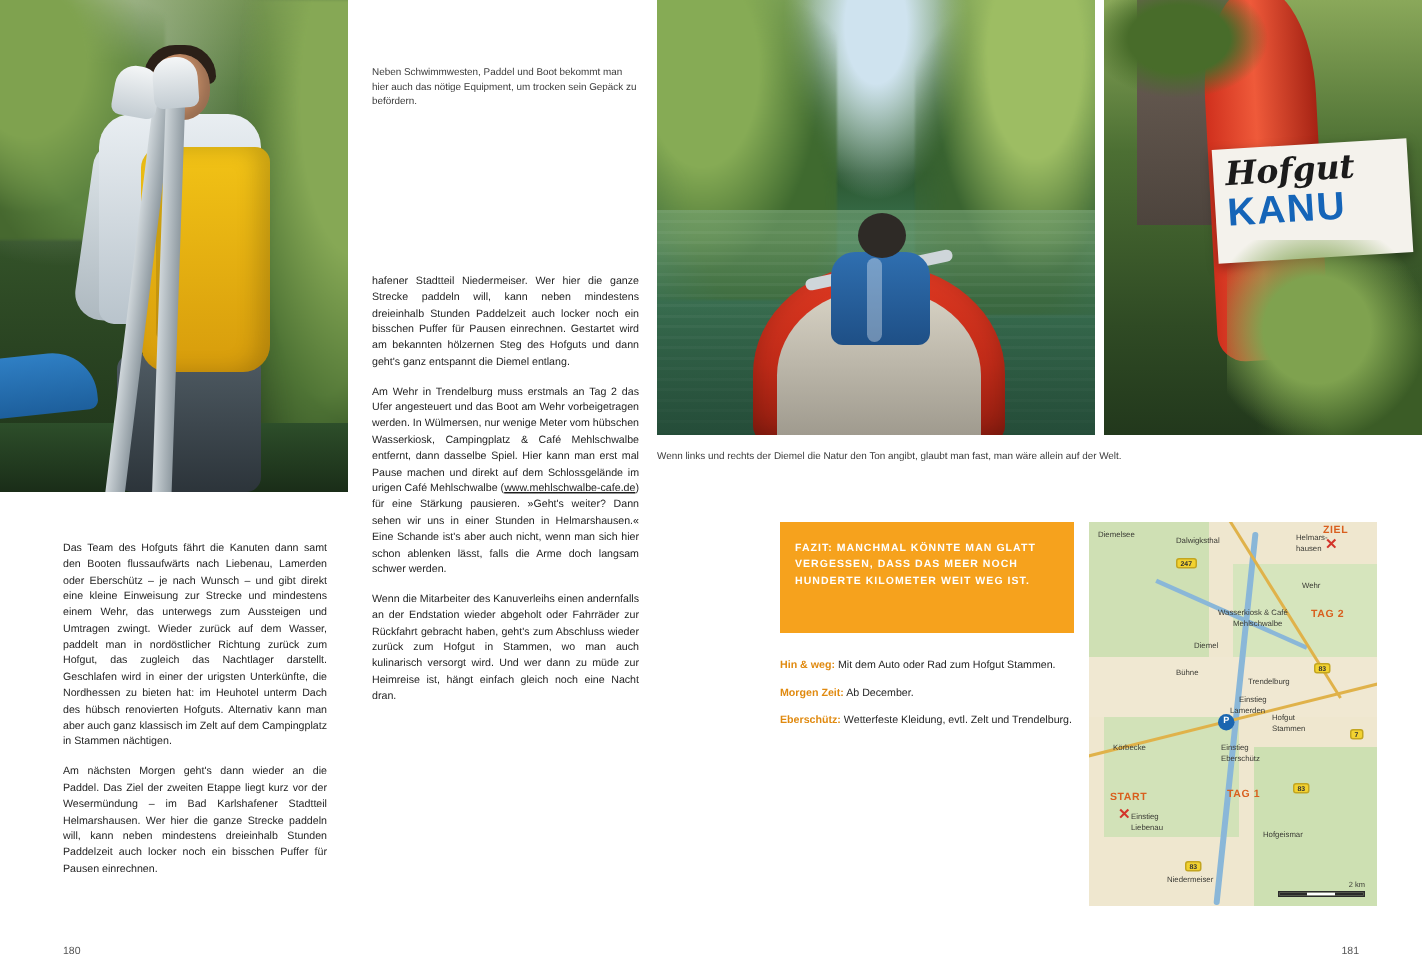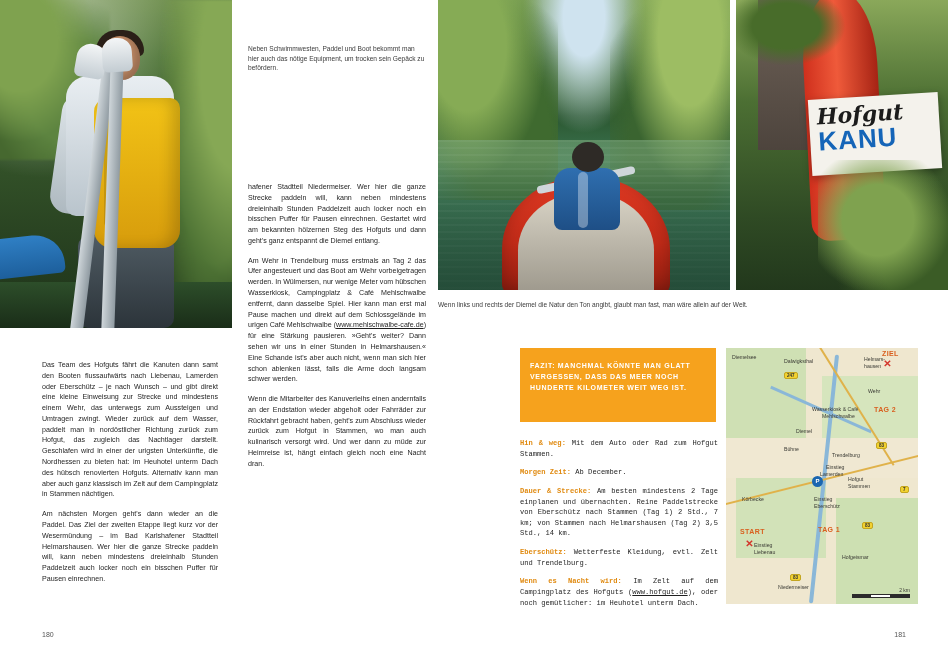--- a/index.html
+++ b/index.html
@@ -241,21 +241,21 @@
     position:absolute; left:10px; top:12px; right:10px;
     font-size:7px; font-weight:bold; letter-spacing:.7px;
     line-height:1.6; color:#ffffff; text-transform:uppercase;
   }
 
   
   .info {
     position:absolute; left:520px; top:438px; width:198px;
     font-size:7.1px; line-height:1.5; color:#1f1f1f; text-align:justify;
   }
-  .info p { margin:0 0 8px 0;font-family:Liberation Mono, monospace; }
+  .info p { margin:0 0 8px 0; }
   .info b { color:#e08a10; }
   .info a { color:#1f1f1f; }
 
   
   .map {
     position:absolute; left:726px; top:348px; width:192px; height:256px;
     background:#efe7cf; overflow:hidden;
     font-size:5.2px; color:#3a3a34;
   }
   .map .green1 { position:absolute; left:0; top:0; width:80px; height:96px; background:#cfe0b4; }
@@ -386,23 +386,21 @@
     <p>Wenn die Mitarbeiter des Kanuverleihs einen andernfalls an der Endstation wieder abgeholt oder Fahrräder zur Rückfahrt gebracht haben, geht's zum Abschluss wieder zurück zum Hofgut in Stammen, wo man auch kulinarisch versorgt wird. Und wer dann zu müde zur Heimreise ist, hängt einfach gleich noch eine Nacht dran.</p>
   </div>
 
   <div class="fazit">
     <div class="txt">Fazit: Manchmal könnte man glatt vergessen, dass das Meer noch hunderte Kilometer weit weg ist.</div>
   </div>
 
   <div class="info">
     <p><b>Hin &amp; weg:</b><span> Mit dem Auto oder Rad zum Hofgut Stammen.</span></p>
     <p><b>Morgen Zeit:</b><span> Ab December.</span></p>
-    <p><b>Dauer &amp; Strecke:</b><span> Am besten mindestens 2 Tage einplanen und übernachten. Reine Paddelstrecke von Eberschütz nach Stammen (Tag 1) 2 Std., 7 km; von Stammen nach Helmarshausen (Tag 2) 3,5 Std., 14 km.</span></p>
     <p><b>Eberschütz:</b><span> Wetterfeste Kleidung, evtl. Zelt und Trendelburg.</span></p>
-    <p><b>Wenn es Nacht wird:</b> Im Zelt auf dem Campingplatz des Hofguts (<a href="#">www.hofgut.de</a>), oder noch gemütlicher: im Heuhotel unterm Dach.</p>
   </div>
 
   <div class="map">
     <div class="green1"></div>
     <div class="green2"></div>
     <div class="green3"></div>
     <div class="green4"></div>
     <div class="beige"></div>
     <div class="river"></div>
     <div class="river2"></div>

